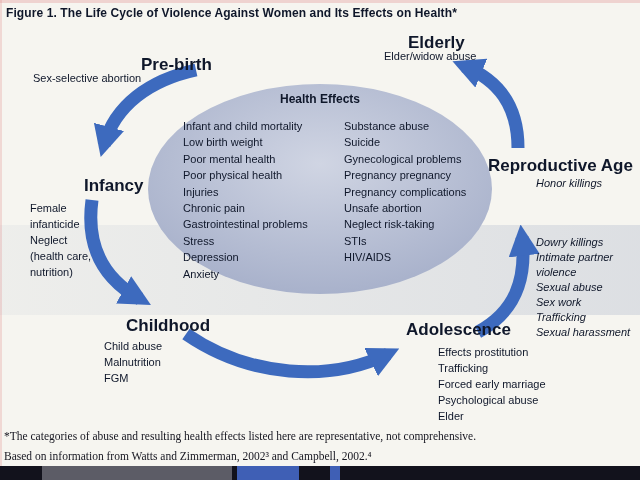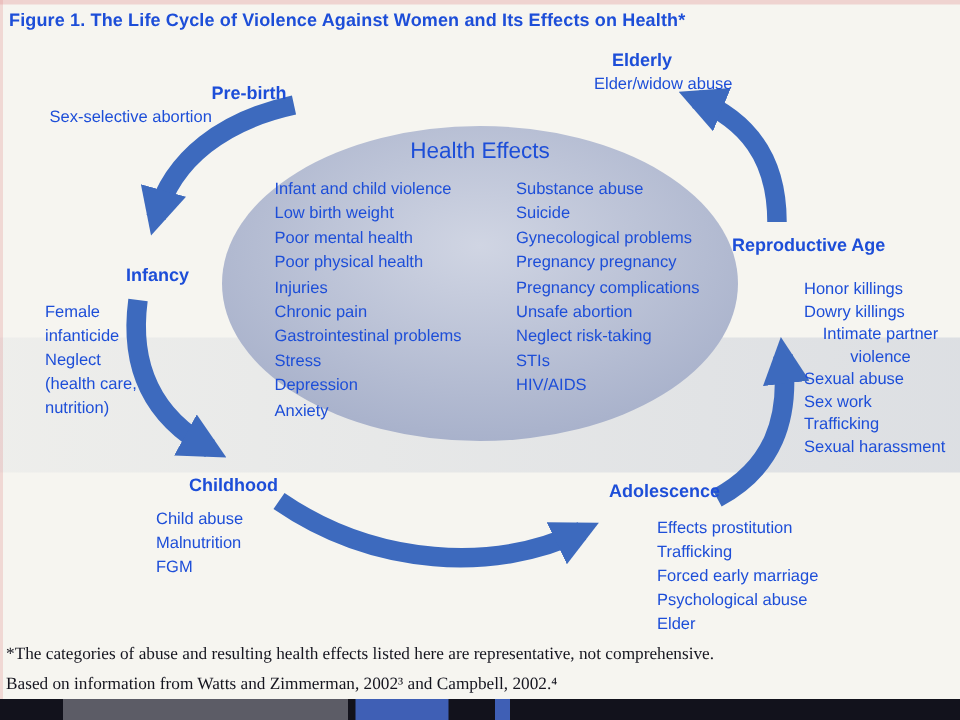--- a/index.html
+++ b/index.html
@@ -7,26 +7,26 @@
   #scan{position:relative;width:640px;height:480px;overflow:hidden;
         background:#f6f5f0;}
   
   #scan::before{content:"";position:absolute;left:0;top:0;width:640px;height:3px;
         background:rgba(225,150,150,.35);z-index:5;}
   #scan::after{content:"";position:absolute;left:0;top:0;width:2px;height:480px;
         background:rgba(225,150,150,.30);z-index:5;}
   .abs{position:absolute;}
   .scan-band{pointer-events:none;z-index:1;}
   svg.diagram{position:absolute;left:0;top:0;z-index:2;}
-  .txt{position:absolute;z-index:4;color:#1d4ed8;}
+  .txt{position:absolute;z-index:4;color:#0f172a;}
   .doc-title{font-size:12px;font-weight:bold;letter-spacing:.1px;}
-  .stage-label{font-size:12px;font-weight:bold;}
+  .stage-label{font-size:17px;font-weight:bold;}
   .item{font-size:11px;}
   .item-list .item{line-height:16px;}
-  .center-title{font-size:15px;font-weight:normal;text-align:center;}
+  .center-title{font-size:12px;font-weight:bold;text-align:center;}
   .center-col .item{line-height:16.4px;white-space:nowrap;}
   .footnote{font-family:"Liberation Serif",serif;font-size:11.5px;color:#15151f;}
   .bottom-band{background:#12121c;z-index:6;}
   .band-piece{position:absolute;top:0;height:100%;}
 </style>
 </head>
 <body>
 
 <div id="scan">
 
@@ -74,37 +74,37 @@
   <div class="txt stage-label" style="left:406px;top:320px;">Adolescence</div>
   <div class="txt item-list" style="left:438px;top:344px;">
     <div class="item">Effects prostitution</div>
     <div class="item">Trafficking</div>
     <div class="item">Forced early marriage</div>
     <div class="item">Psychological abuse</div>
     <div class="item">Elder</div>
   </div>
 
   <div class="txt stage-label" style="left:488px;top:156px;">Reproductive Age</div>
-  <div class="txt item-list" style="left:536px;top:186px;width:102px;line-height:15px;">
+  <div class="txt item-list" style="left:536px;top:176px;width:102px;line-height:15px;font-style:italic;">
     <div class="item" style="line-height:15px;">Honor killings</div>
-    <div class="item" style="line-height:15px;">Dowry killings</div>
-    <div class="item" style="line-height:15px;text-align:center;">Intimate partner violence</div>
+    <div class="item" style="line-height:15px;margin-top:44px;">Dowry killings</div>
+    <div class="item" style="line-height:15px;">Intimate partner violence</div>
     <div class="item" style="line-height:15px;">Sexual abuse</div>
     <div class="item" style="line-height:15px;">Sex work</div>
     <div class="item" style="line-height:15px;">Trafficking</div>
     <div class="item" style="line-height:15px;">Sexual harassment</div>
   </div>
 
   <div class="txt stage-label" style="left:408px;top:33px;">Elderly</div>
-  <div class="txt item" style="left:368px;top:50px;padding-left:28px;">Elder/widow abuse</div>
+  <div class="txt item" style="left:356px;top:50px;padding-left:28px;">Elder/widow abuse</div>
 
   <div class="txt center-title" style="left:150px;top:92px;width:340px;">Health Effects</div>
 
   <div class="txt center-col" style="left:183px;top:118px;">
-    <div class="item">Infant and child violence</div>
+    <div class="item">Infant and child mortality</div>
     <div class="item">Low birth weight</div>
     <div class="item">Poor mental health</div>
     <div class="item">Poor physical health</div>
     <div class="item">Injuries</div>
     <div class="item">Chronic pain</div>
     <div class="item">Gastrointestinal problems</div>
     <div class="item">Stress</div>
     <div class="item">Depression</div>
     <div class="item">Anxiety</div>
   </div>

